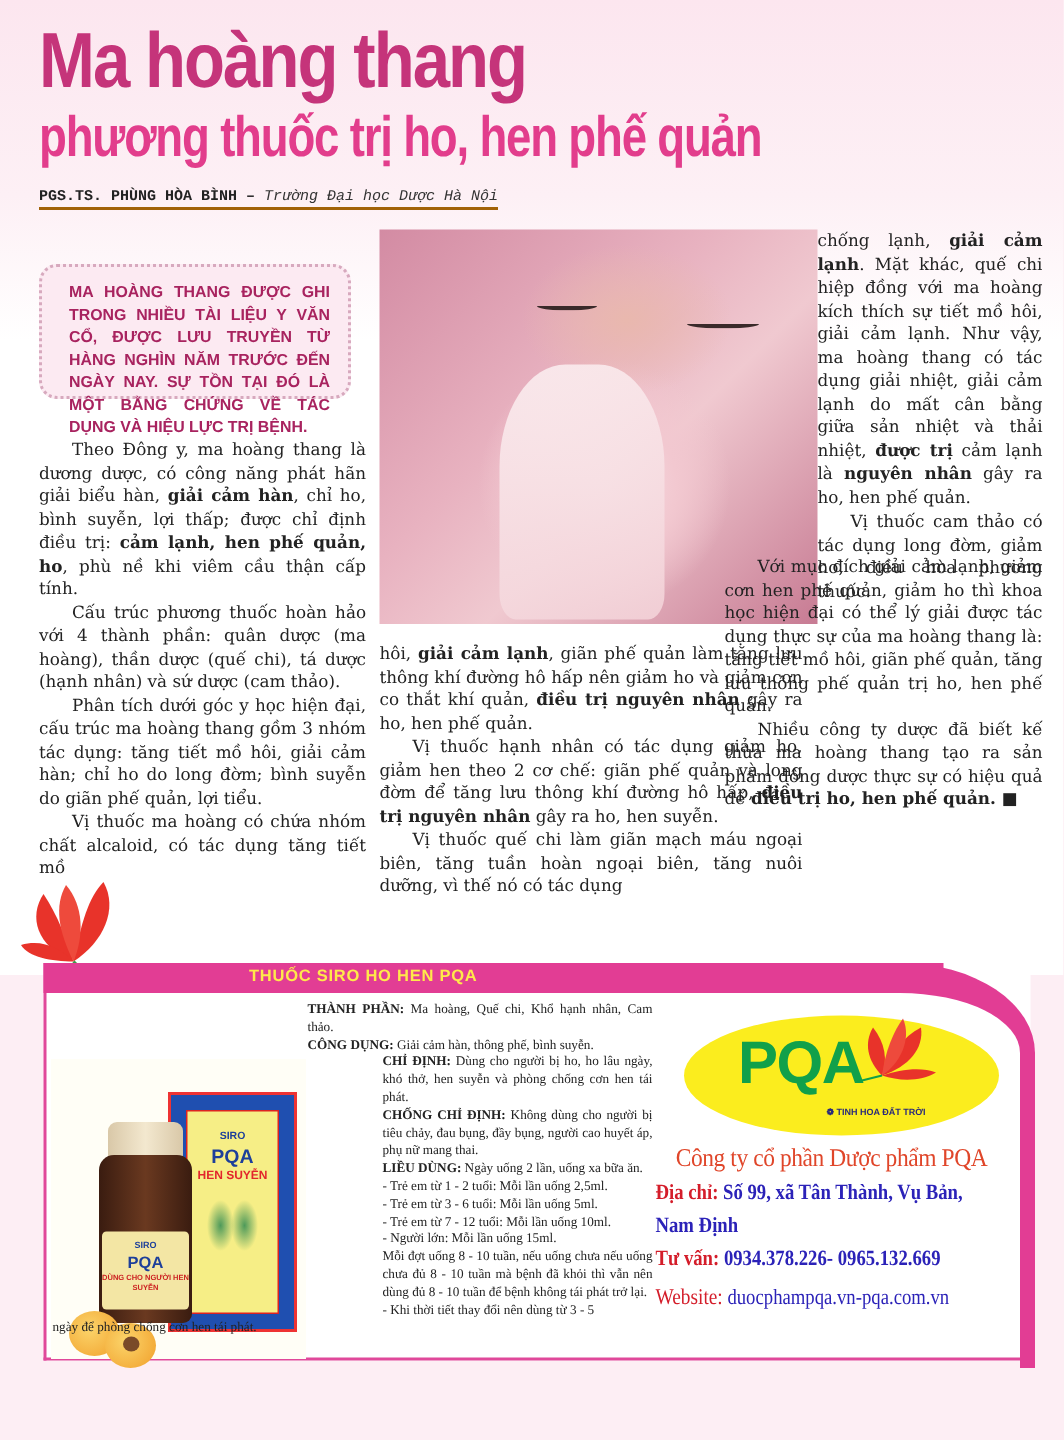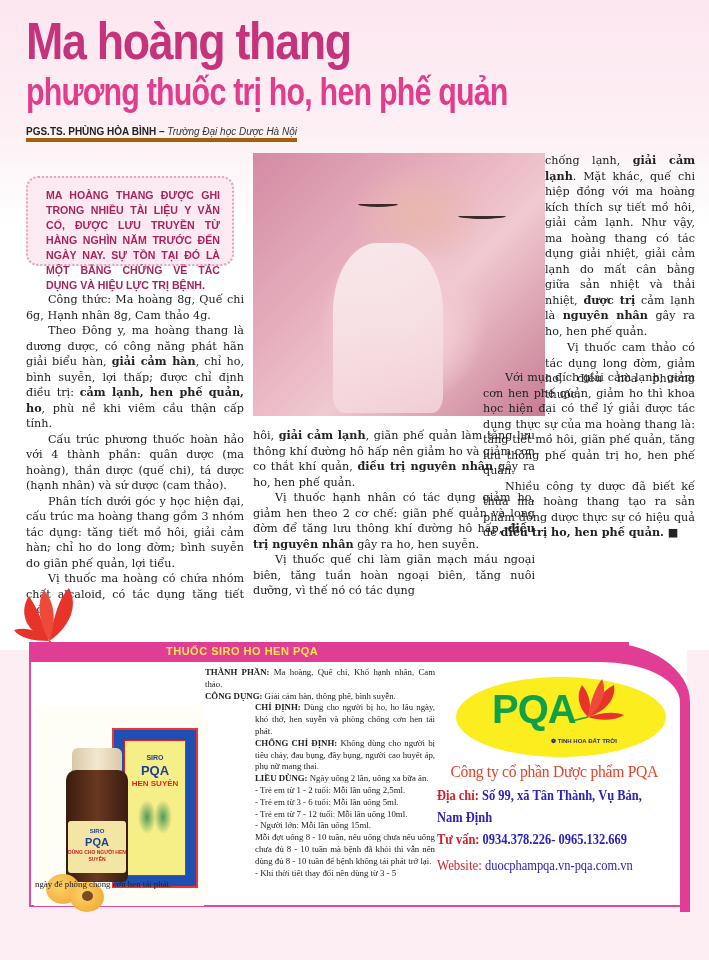--- a/index.html
+++ b/index.html
@@ -21,22 +21,22 @@
     color: #c5347a; transform: scaleX(0.86); transform-origin: left top;
   }
   .title2 {
     position: absolute; left: 26px; top: 70px;
     font-family: "Liberation Sans", sans-serif; font-weight: 700;
     font-size: 38px; line-height: 44px; letter-spacing: -1px;
     color: #e23d8c; transform: scaleX(0.8); transform-origin: left top;
   }
   .byline {
     position: absolute; left: 26px; top: 126px;
-    font-family: Liberation Sans, sans-serif; font-size: 10px;
-    border-bottom: 4px solid #a16207; padding-bottom: 1px; white-space: nowrap;
+    font-family: Liberation Mono, monospace; font-size: 10px;
+    border-bottom: 2px solid #a16207; padding-bottom: 1px; white-space: nowrap;
   }
   .byline b { font-weight: 700; color: #222; }
   .byline i { color: #333; }
   .photo {
     position: absolute; left: 253px; top: 153px; width: 292px; height: 263px;
     background:
       radial-gradient(ellipse 70px 50px at 165px 60px, #e9b8ae 0%, rgba(233,184,174,0) 100%),
       radial-gradient(ellipse 120px 120px at 150px 170px, #f7dde2 0%, #f2c8d0 40%, rgba(0,0,0,0) 70%),
       linear-gradient(135deg, #d38ba3 0%, #e8b2c0 40%, #f0c9d0 60%, #c77b93 100%);
     overflow: hidden;
@@ -171,21 +171,20 @@
 
 <div class="photo">
   <div class="eye" style="left:105px;top:48px;width:40px;"></div>
   <div class="eye" style="left:205px;top:60px;width:48px;"></div>
   <div class="tissue"></div>
 </div>
 
 <div class="callout">Ma hoàng thang được ghi trong nhiều tài liệu y văn cổ, được lưu truyền từ hàng nghìn năm trước đến ngày nay. Sự tồn tại đó là một bằng chứng về tác dụng và hiệu lực trị bệnh.</div>
 
 <div class="col col1">
-  <p>Công thức: Ma hoàng 8g, Quế chi 6g, Hạnh nhân 8g, Cam thảo 4g.</p>
   <p><span>Theo Đông y, ma hoàng thang là dương dược, có công năng phát hãn giải biểu hàn, </span><b>giải cảm hàn</b><span>, chỉ ho, bình suyễn, lợi thấp; được chỉ định điều trị: </span><b>cảm lạnh, hen phế quản, ho</b><span>, phù nề khi viêm cầu thận cấp tính.</span></p>
   <p>Cấu trúc phương thuốc hoàn hảo với 4 thành phần: quân dược (ma hoàng), thần dược (quế chi), tá dược (hạnh nhân) và sứ dược (cam thảo).</p>
   <p>Phân tích dưới góc y học hiện đại, cấu trúc ma hoàng thang gồm 3 nhóm tác dụng: tăng tiết mồ hôi, giải cảm hàn; chỉ ho do long đờm; bình suyễn do giãn phế quản, lợi tiểu.</p>
   <p>Vị thuốc ma hoàng có chứa nhóm chất alcaloid, có tác dụng tăng tiết mồ</p>
 </div>
 
 <div class="col col2">
   <p style="text-indent:0"><span>hôi, </span><b>giải cảm lạnh</b><span>, giãn phế quản làm tăng lưu thông khí đường hô hấp nên giảm ho và giảm cơn co thắt khí quản, </span><b>điều trị nguyên nhân</b><span> gây ra ho, hen phế quản.</span></p>
   <p><span>Vị thuốc hạnh nhân có tác dụng giảm ho, giảm hen theo 2 cơ chế: giãn phế quản và long đờm để tăng lưu thông khí đường hô hấp, </span><b>điều trị nguyên nhân</b><span> gây ra ho, hen suyễn.</span></p>
   <p>Vị thuốc quế chi làm giãn mạch máu ngoại biên, tăng tuần hoàn ngoại biên, tăng nuôi dưỡng, vì thế nó có tác dụng</p>

